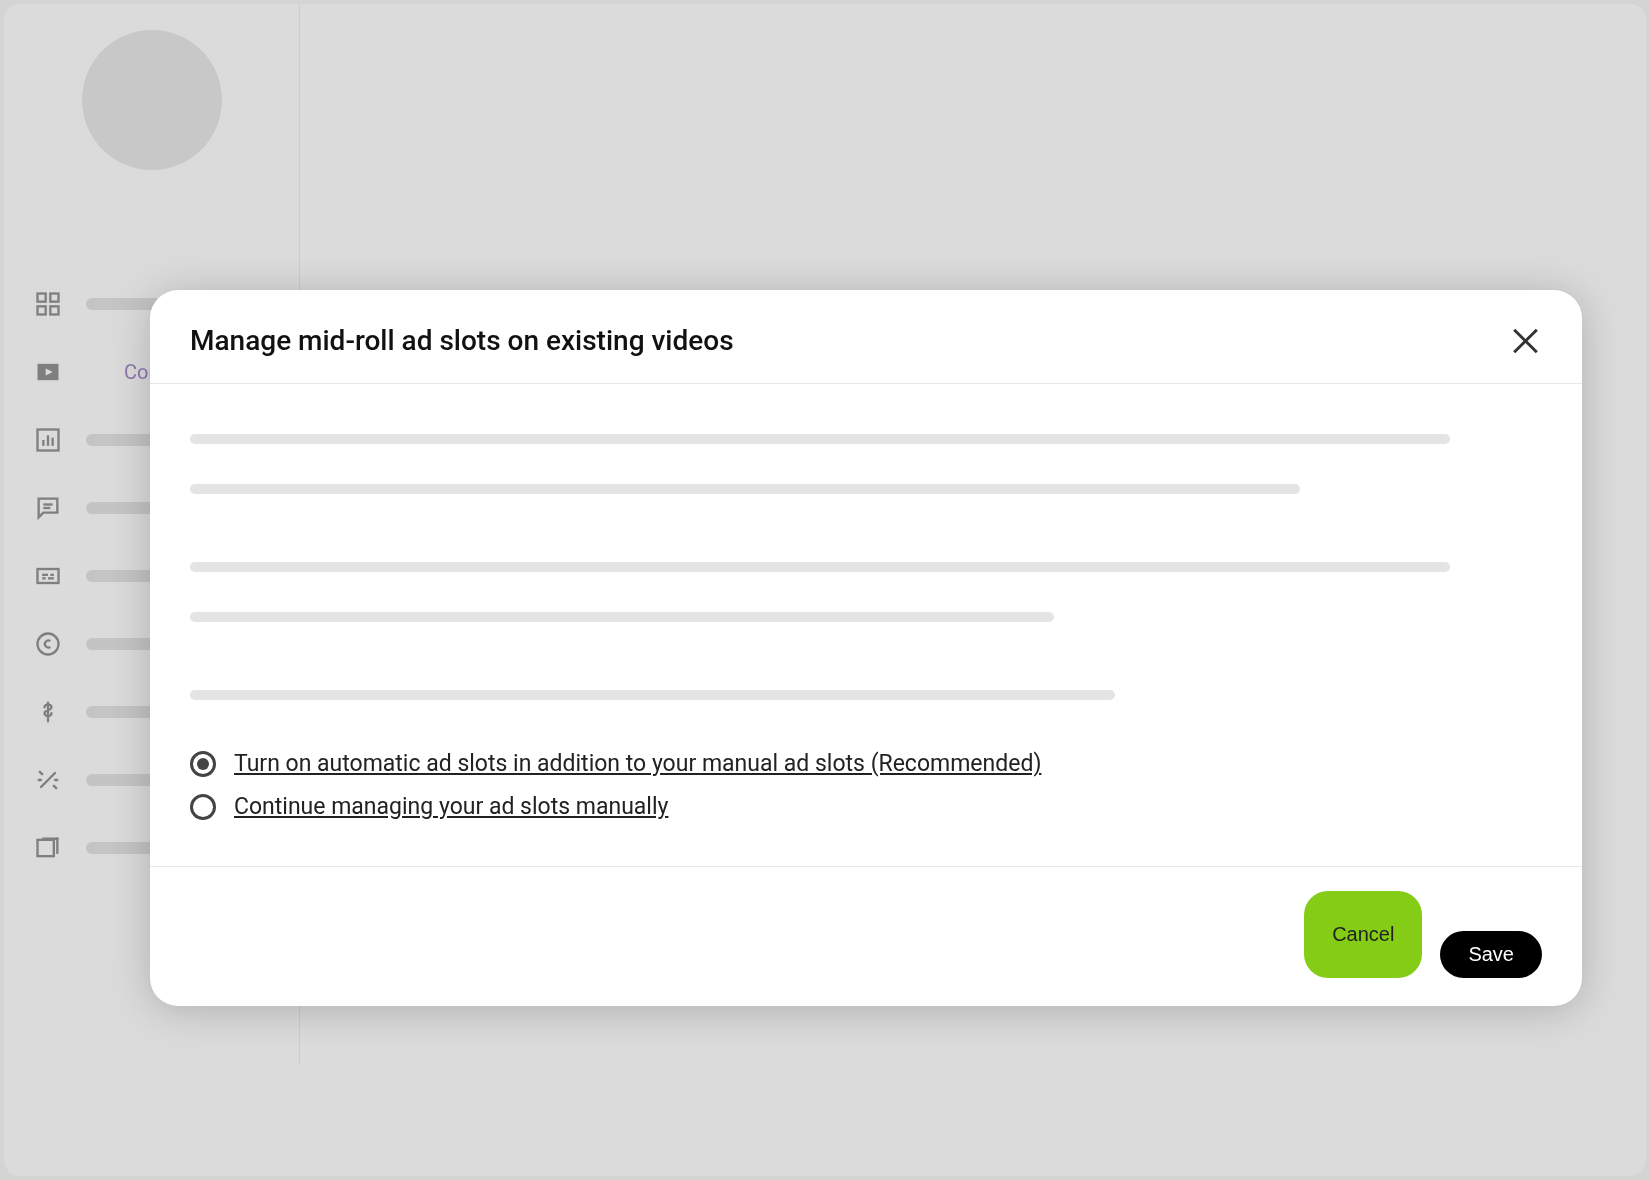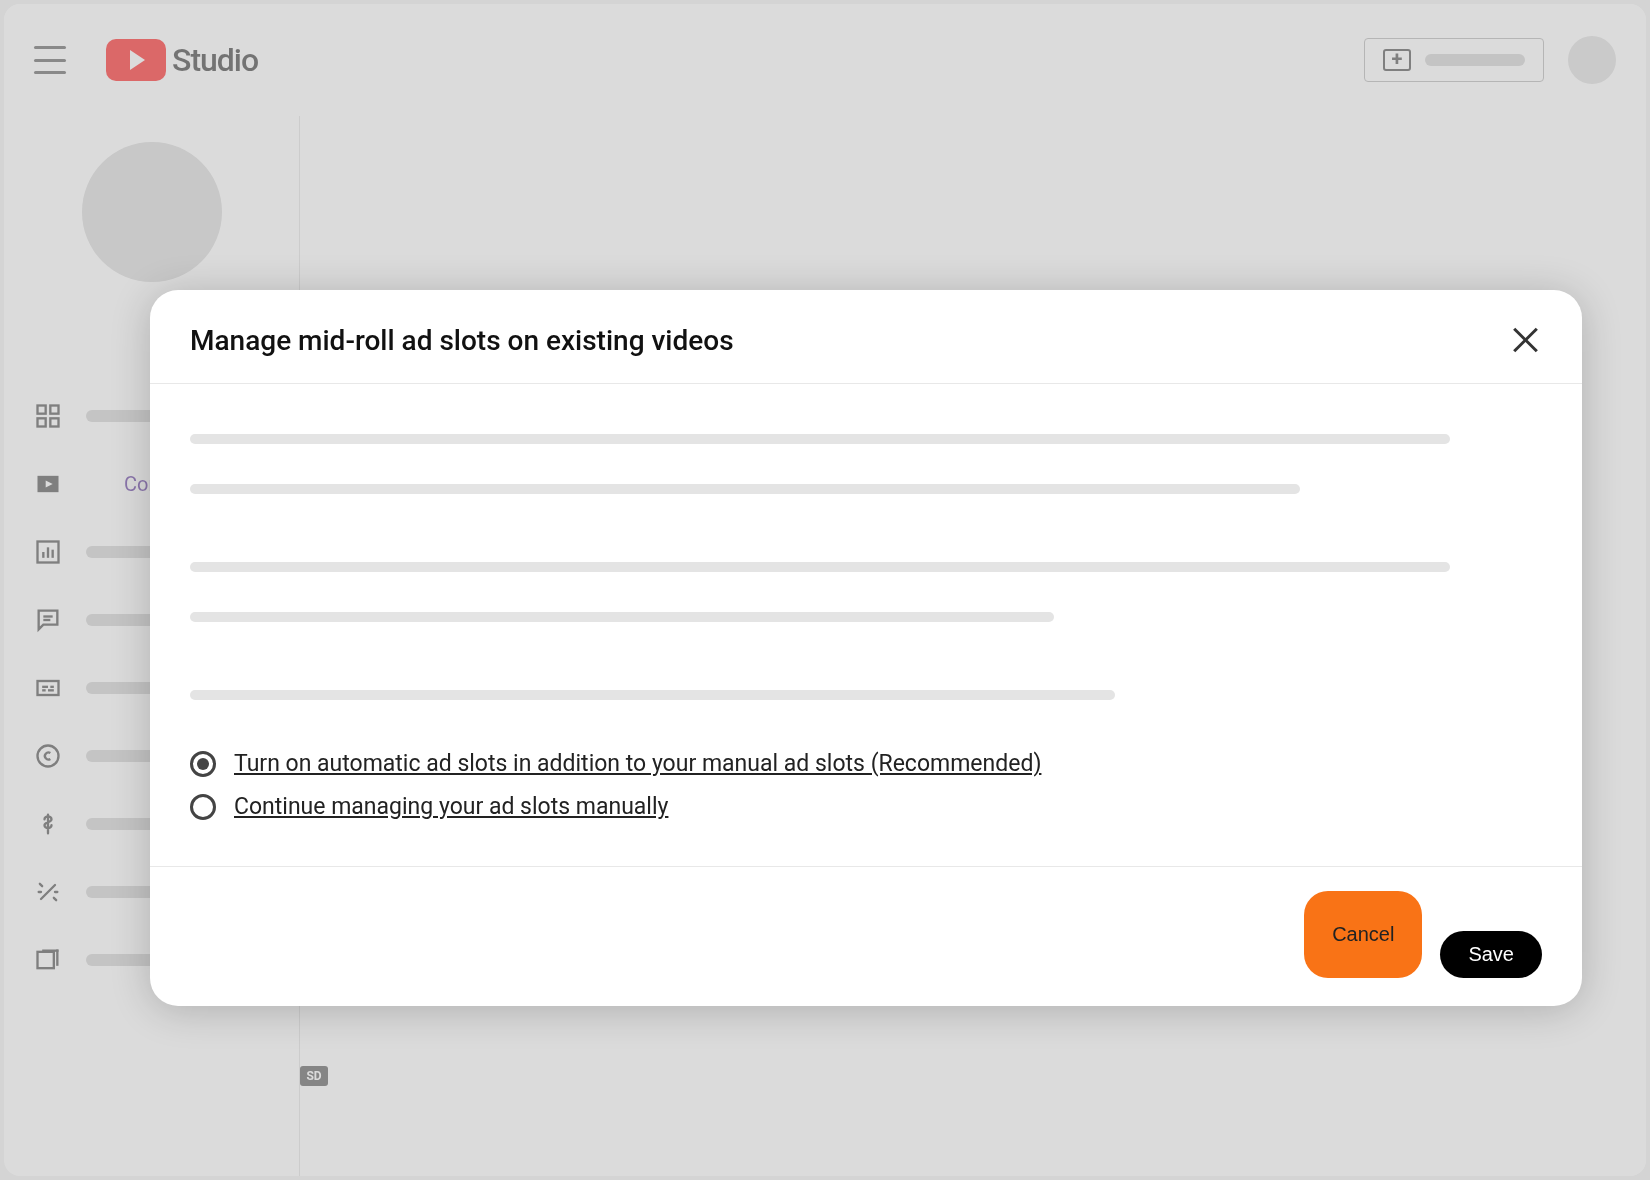--- a/index.html
+++ b/index.html
@@ -176,21 +176,21 @@
       width: 1432px;
       background: #fff;
       border-radius: 28px;
       z-index: 10;
       box-shadow: 0 4px 40px rgba(0,0,0,0.2);
       overflow: hidden;
     }
     .modal-header {
       padding: 34px 40px 26px;
       display: flex;
-      align-items: flex-start;
+      align-items: flex-end;
       border-bottom: 1px solid #e8e8e8;
       gap: 24px;
     }
     .modal-title {
       font-size: 28px;
       font-weight: 500;
       color: #111;
       flex: 1;
     }
     .close-btn {
@@ -256,50 +256,33 @@
       gap: 18px;
     }
     .btn {
       padding: 12px 28px;
       border-radius: 24px;
       font-size: 20px;
       border: none;
       cursor: pointer;
     }
     .btn-cancel {
-      background: #f97316;
+      background: #84cc16;
       color: #222;
     }
     .btn-save {
       background: #000;
       color: #fff;
       margin-top: 40px;
     }
   </style>
 </head>
 <body>
 
 <div class="app-bg">
-  <div class="header">
-    <div class="hamburger">
-      <span></span>
-        <span></span>
-        <span></span>
-    </div>
-    <div class="logo">
-      <div class="logo-play"></div>
-      <span class="logo-text">Studio</span>
-    </div>
-    <div class="spacer"></div>
-    <div class="create-btn">
-      <div class="create-icon"></div>
-      <div class="create-placeholder"></div>
-    </div>
-    <div class="avatar-top"></div>
-  </div>
 
   <div class="main">
     <div class="sidebar">
       <div class="channel-avatar"></div>
 
       <div class="side-item">
         <svg class="side-icon" viewBox="0 0 24 24">
             <rect x="3" y="3" width="7" height="7" stroke="currentColor" stroke-width="2" fill="none"></rect>
             <rect x="14" y="3" width="7" height="7" stroke="currentColor" stroke-width="2" fill="none"></rect>
             <rect x="3" y="14" width="7" height="7" stroke="currentColor" stroke-width="2" fill="none"></rect>

